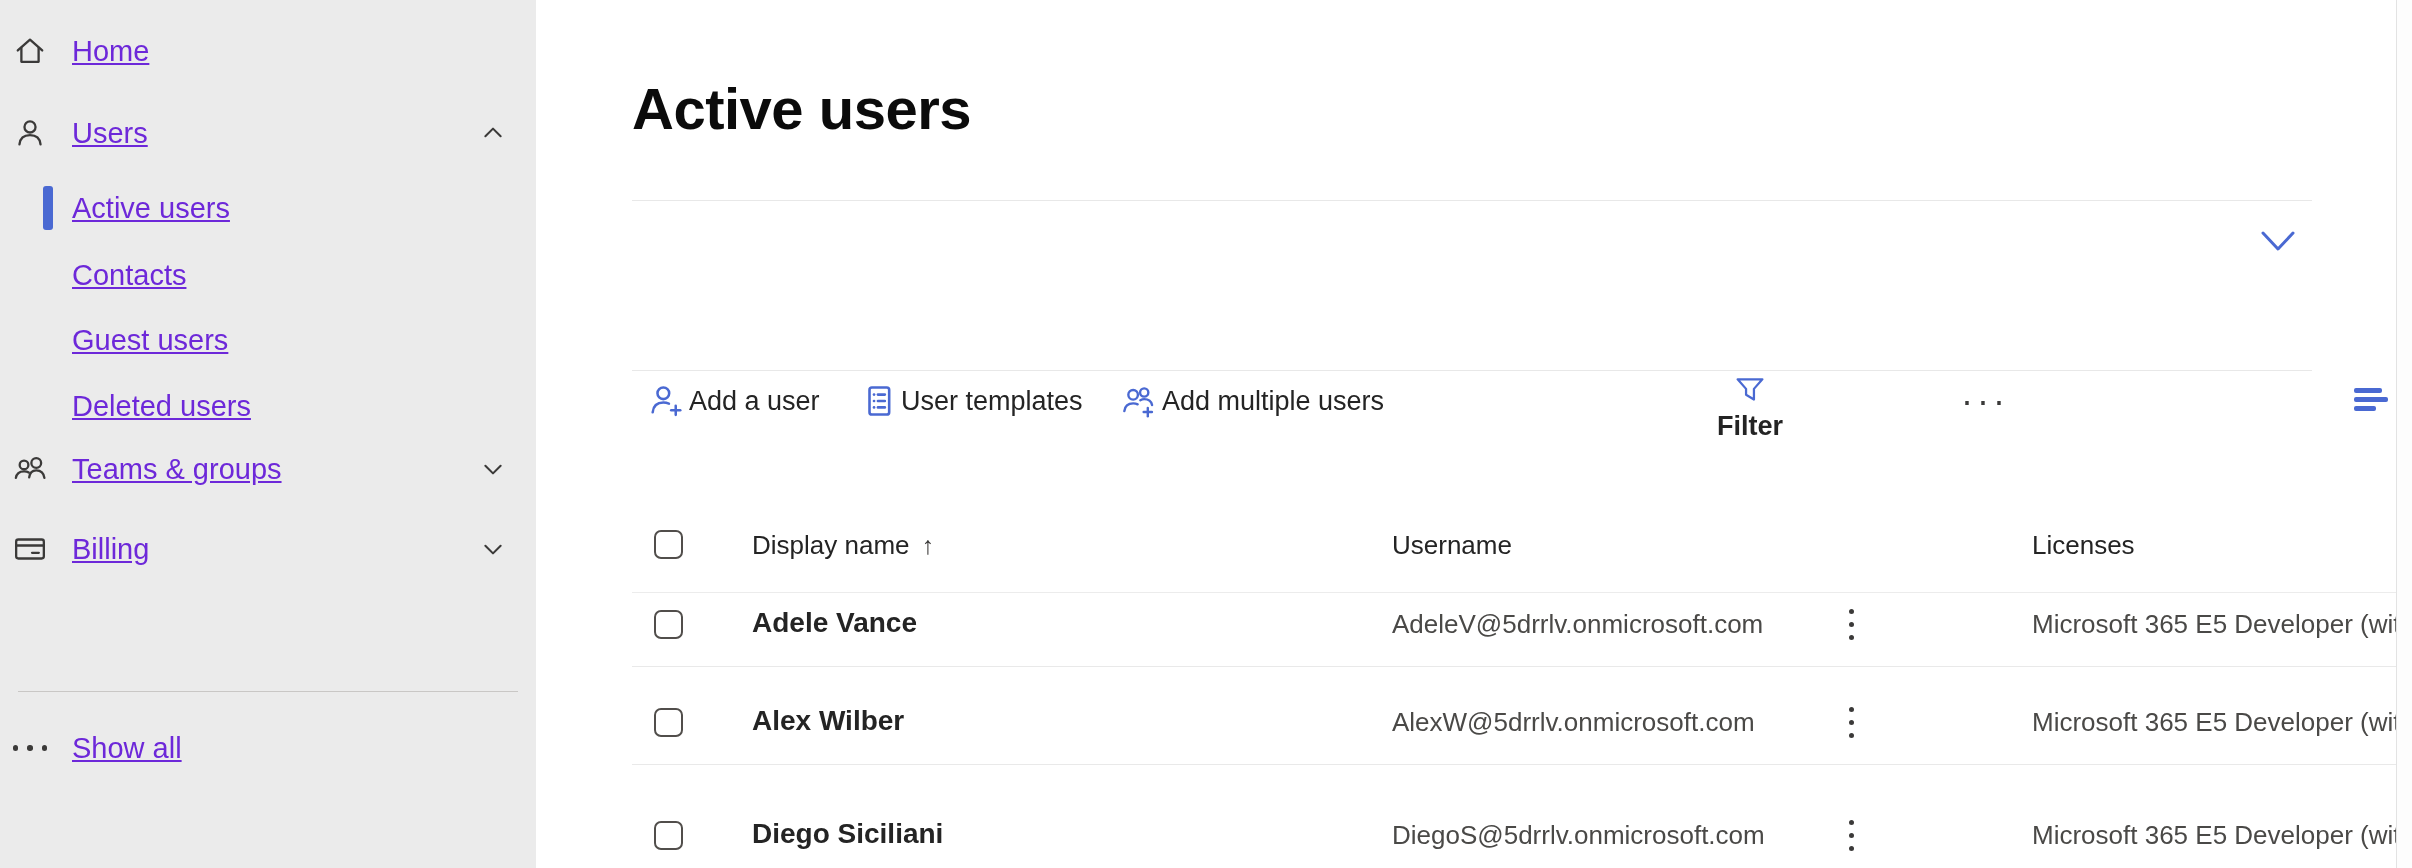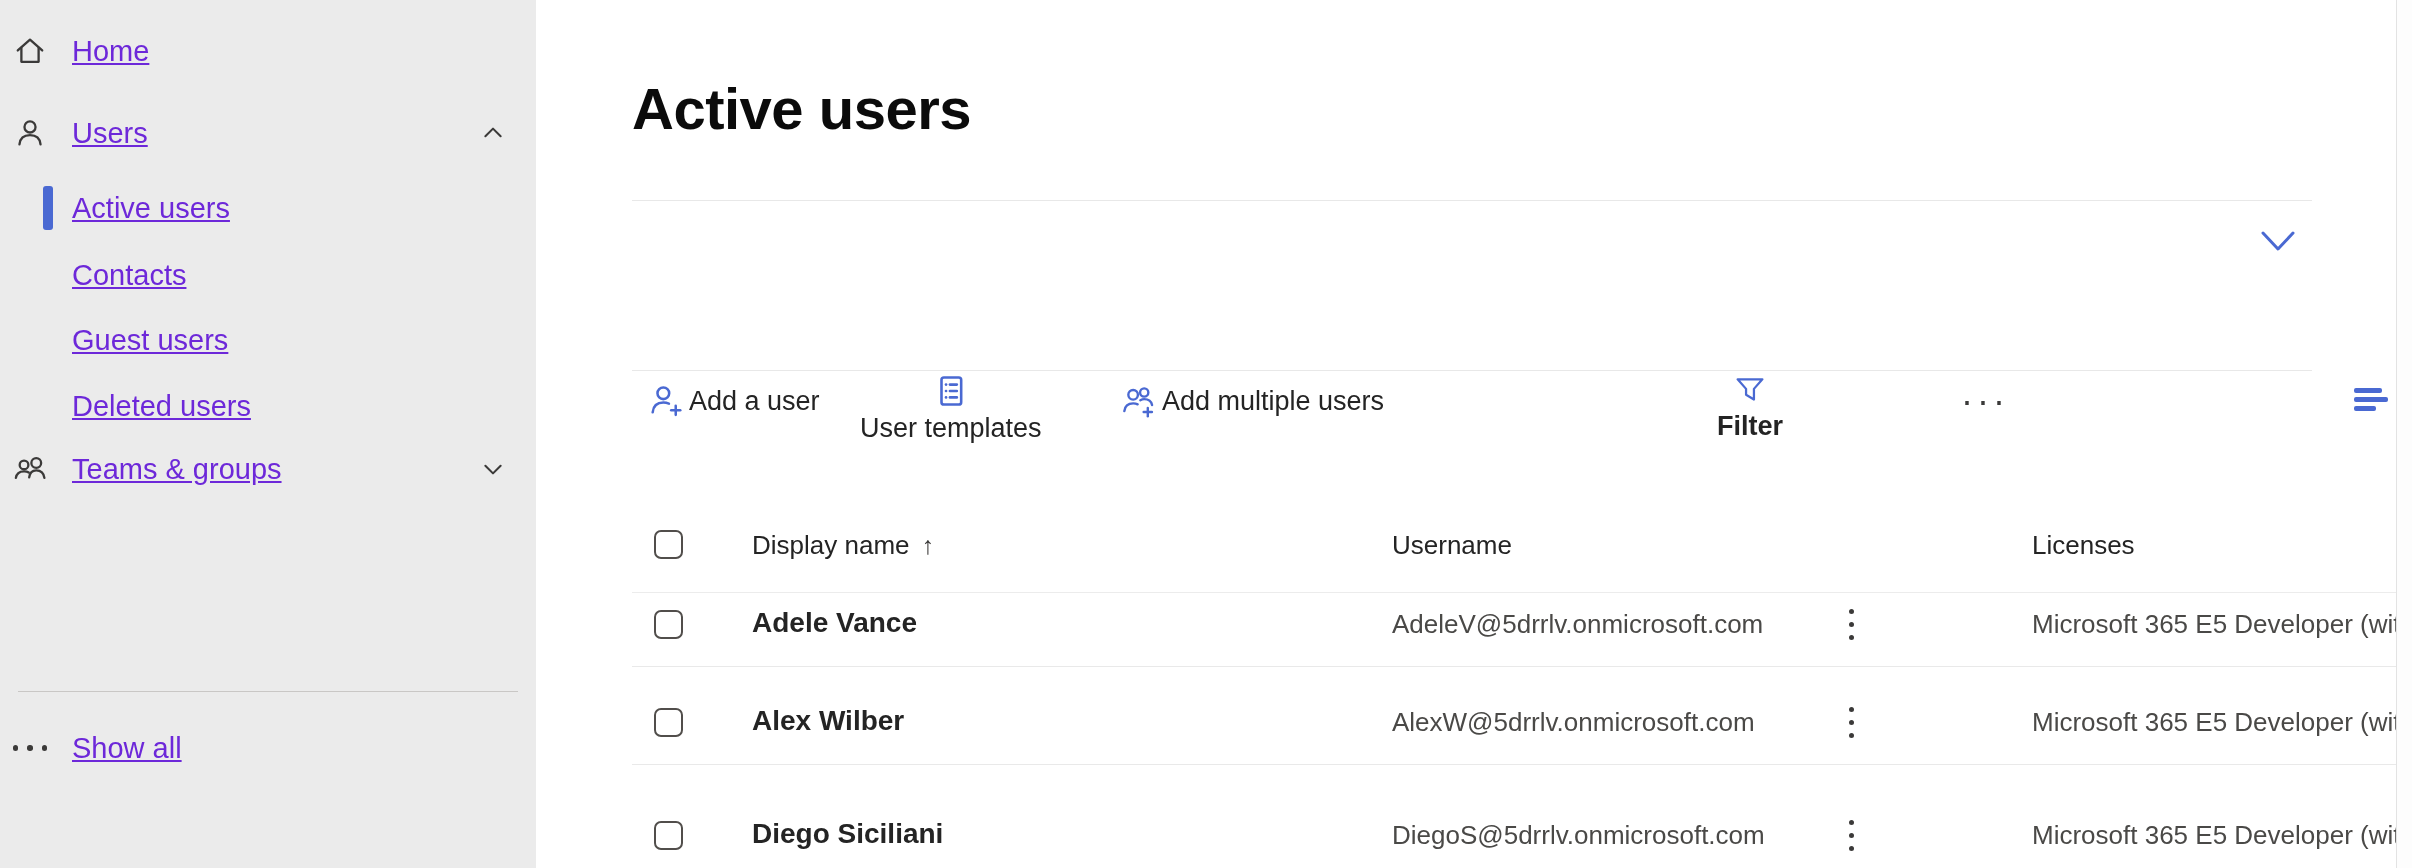--- a/index.html
+++ b/index.html
@@ -132,20 +132,35 @@
         </svg>
       </span>
       <span class="side-label">Teams &amp; groups</span>
       <span class="side-chevron">
         <svg width="24" height="24" viewBox="0 0 22 22" fill="none" stroke="#3b3a39" stroke-width="1.9" stroke-linecap="round" stroke-linejoin="round">
           <polyline points="4,8 11,15 18,8"></polyline>
         </svg>
       </span>
     </div>
 
+    <div class="side-row" style="top:520px;">
+      <span class="side-icon">
+        <svg width="38" height="38" viewBox="0 0 28 28" fill="none" stroke="#3b3a39" stroke-width="1.7" stroke-linecap="round" stroke-linejoin="round">
+          <rect x="3.8" y="7" width="20.4" height="14" rx="1.6"></rect>
+            <path d="M3.8 11.4 H24.2"></path>
+            <path d="M15.5 16.8 H20.5"></path>
+        </svg>
+      </span>
+      <span class="side-label">Billing</span>
+      <span class="side-chevron">
+        <svg width="24" height="24" viewBox="0 0 22 22" fill="none" stroke="#3b3a39" stroke-width="1.9" stroke-linecap="round" stroke-linejoin="round">
+          <polyline points="4,8 11,15 18,8"></polyline>
+        </svg>
+      </span>
+    </div>
 
 
     <div class="side-divider"></div>
 
     <div class="side-row" style="top:719px;padding-left:36px;">
       <span class="side-icon">
         <span class="dots-h">
             <i></i>
             <i></i>
             <i></i>
@@ -178,21 +193,21 @@
           <svg width="40" height="40" viewBox="0 0 30 30" fill="none" stroke="#4a69d2" stroke-width="1.9" stroke-linecap="round">
             <circle cx="13" cy="9.2" r="4.4"></circle>
             <path d="M5 23.5 C5.6 18 9 16.2 13 16.2 C14.6 16.2 16 16.5 17.2 17"></path>
             <path d="M22.3 18.6 V25.4"></path>
               <path d="M18.9 22 H25.7"></path>
           </svg>
         </span>
         <span class="tb-label">Add a user</span>
       </div>
 
-      <div class="tb-btn" style="left:228px;flex-direction:column;">
+      <div class="tb-btn" style="left:228px;">
         <span>
           <svg width="38" height="38" viewBox="0 0 28 28" fill="none" stroke="#4a69d2" stroke-width="1.9" stroke-linecap="round" stroke-linejoin="round">
             <rect x="7" y="4" width="14.5" height="20" rx="1.8"></rect>
             <path d="M13.2 9.3 H18.3"></path>
               <path d="M13.2 14 H18.3"></path>
               <path d="M13.2 18.7 H18.3"></path>
             <path d="M10.3 9.3 H10.4"></path>
               <path d="M10.3 14 H10.4"></path>
               <path d="M10.3 18.7 H10.4"></path>
           </svg>

